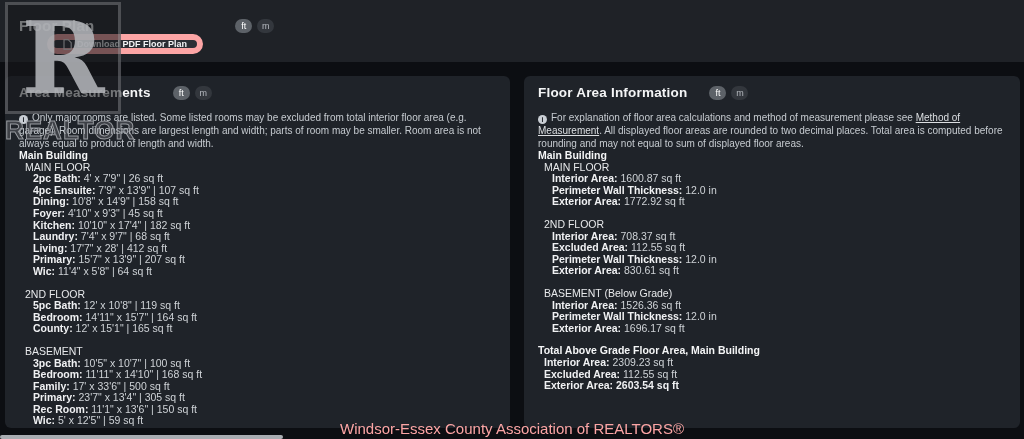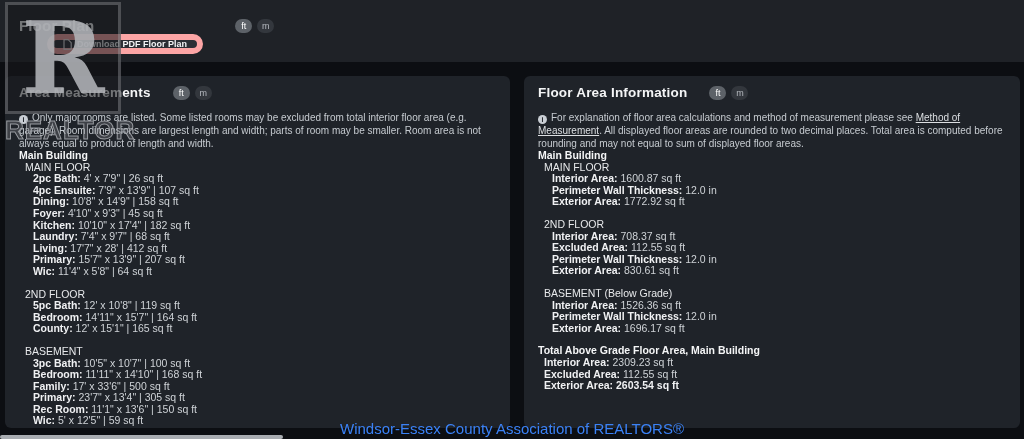--- a/index.html
+++ b/index.html
@@ -47,21 +47,21 @@
   
   .watermark{position:absolute;left:5px;top:2px;z-index:30;pointer-events:none;}
   .wm-square{width:110px;height:106px;background:rgba(22,24,28,.58);
              border:3px solid rgba(160,163,168,.38);display:flex;align-items:center;justify-content:center;}
   .wm-r{font-family:"DejaVu Serif",serif;font-weight:bold;font-size:100px;line-height:100px;
         color:rgba(178,180,184,.88);}
   .wm-text{width:116px;text-align:center;margin-top:1px;font-size:26px;font-weight:bold;letter-spacing:1px;
            color:rgba(120,123,128,.35);-webkit-text-stroke:1px rgba(175,178,182,.8);}
   
   .footer{position:absolute;left:0;bottom:2px;width:100%;text-align:center;z-index:20;
-          font-size:15px;color:#3b82f6;pointer-events:none;margin-top:12px;}
+          font-size:15px;color:#fca5a5;pointer-events:none;margin-top:12px;}
   .hscroll-thumb{position:absolute;left:0;bottom:0;width:283px;height:4px;background:#a9adb2;border-radius:2px;z-index:25;}
 </style>
 </head>
 <body>
 
 <div class="stage">
 
   <header class="topbar">
     <div class="title-row">
       <h1 class="page-title">Floor Plan</h1>

